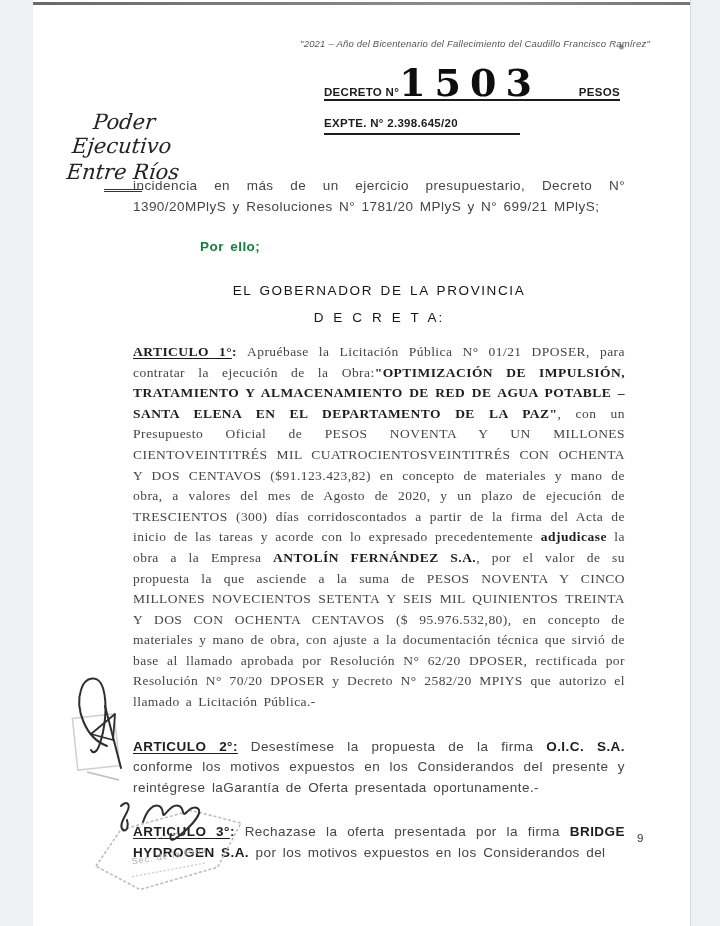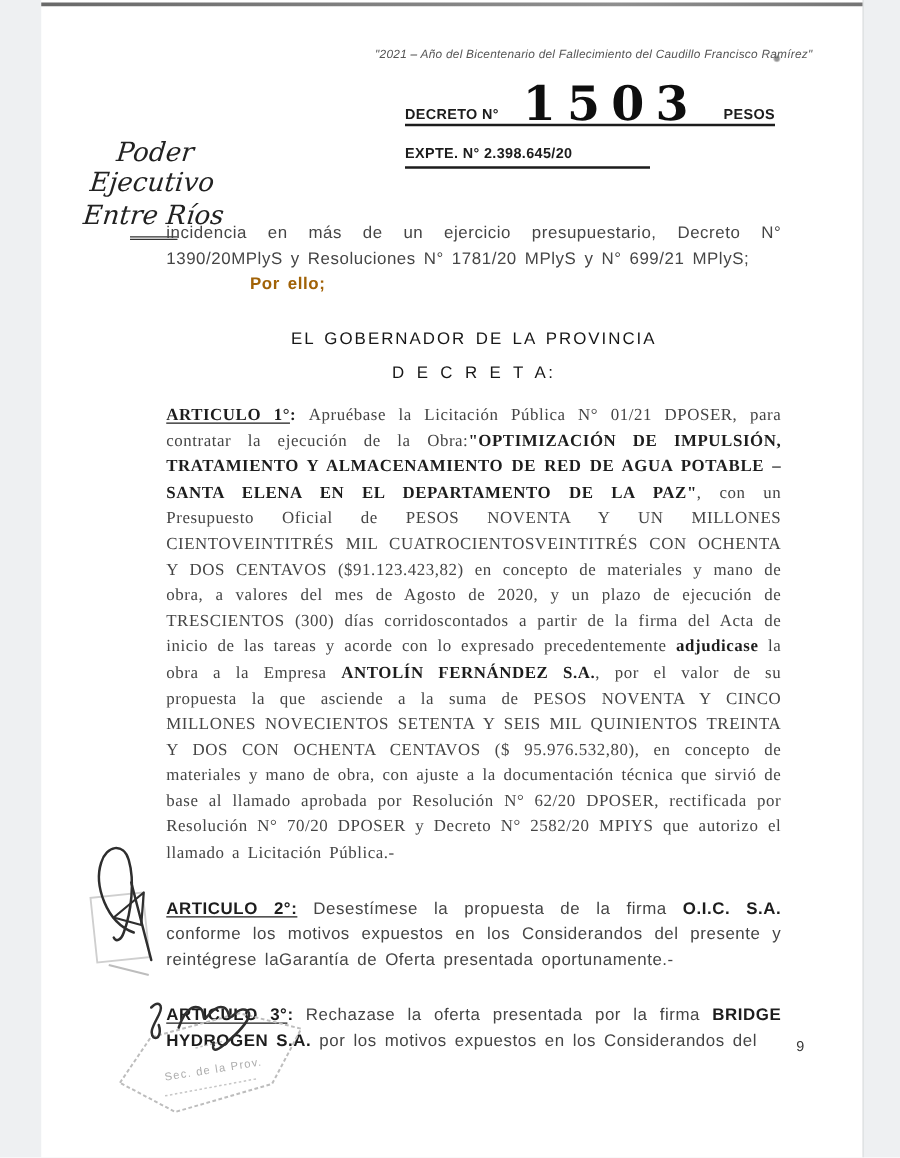--- a/index.html
+++ b/index.html
@@ -46,21 +46,20 @@
   }
   .decree-label, .decree-ministry, .decree-expte {
     font-weight: bold;
     font-size: 11.5px;
     color: #1c1c1c;
     letter-spacing: 0.3px;
     white-space: nowrap;
   }
   .decree-number {
     flex: 1;
-    text-align: center;
     font-family: "DejaVu Serif", serif;
     font-weight: bold;
     font-size: 38px;
     line-height: 30px;
     letter-spacing: 9px;
     color: #0e0e0e;
   }
   .decree-row2 {
     margin-top: 12px;
     width: 196px;
@@ -93,23 +92,24 @@
     font-size: 13.5px;
     line-height: 20.6px;
     letter-spacing: 0.45px;
     word-spacing: 2.2px;
     color: #454545;
   }
   .para { text-align: justify; }
   .para b { color: #1d1d1d; }
   b.u { text-decoration: underline; text-underline-offset: 2px; }
   .por-ello {
+    margin-top: 20px;
     padding-left: 67px;
     font-weight: bold;
-    color: #a16207;
+    color: #15803d;
   }
   .center-heading {
     text-align: center;
     font-weight: normal;
     color: #161616;
     letter-spacing: 1.6px;
   }
   .h-gob { margin-top: 23px; }
   .h-dec { margin-top: 7px; letter-spacing: 2px; }
   .art { margin-top: 13px; font-family: Liberation Serif, serif; }

